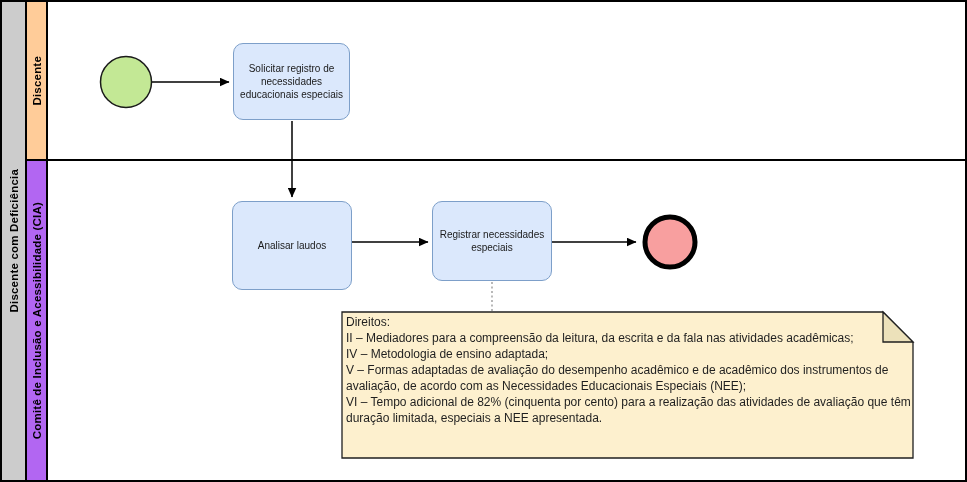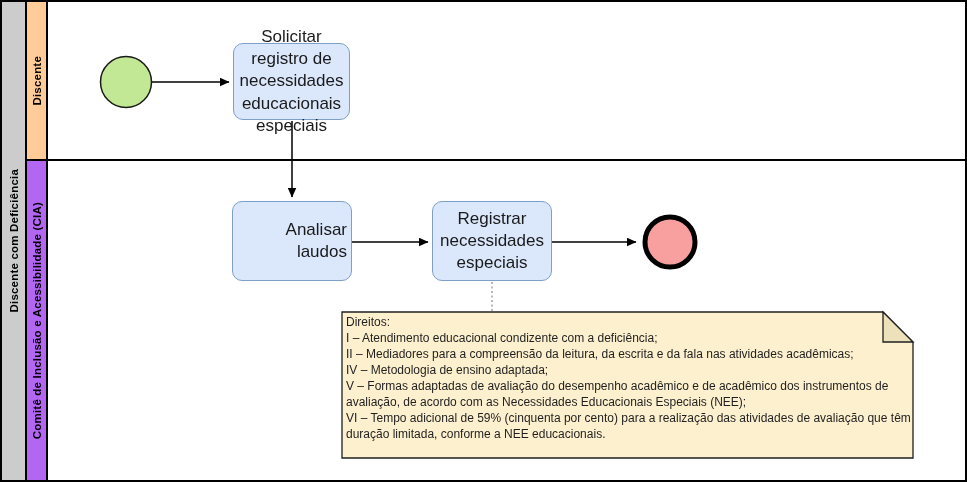--- a/index.html
+++ b/index.html
@@ -26,24 +26,24 @@
     font-size:11.5px;font-weight:bold;white-space:nowrap;letter-spacing:.2px;color:#000;
   }
   .lane-divider{position:absolute;left:25px;top:157px;width:938px;height:2px;background:#000;}
   
   .overlay{position:absolute;left:0;top:0;width:963px;height:478px;}
   
   .task{
     position:absolute;box-sizing:border-box;
     background:#dbe8fc;border:1.5px solid #7d9fc9;border-radius:10px;
     display:flex;align-items:center;justify-content:center;text-align:center;
-    font-size:17px;line-height:1.3;color:#1a1a1a;padding:3px 4px;
+    font-size:10px;line-height:1.3;color:#1a1a1a;padding:3px 4px;
   }
   .task.t1{left:231px;top:41px;width:117px;height:77px;}
-  .task.t2{left:230px;top:199px;width:120px;height:80px;text-align:right;}
+  .task.t2{left:230px;top:199px;width:120px;height:89px;text-align:right;}
   .task.t3{left:430px;top:199px;width:120px;height:80px;}
   
   .note-text{
     position:absolute;left:344px;top:312px;width:562px;
     font-size:12px;line-height:16px;color:#1f1f1f;
   }
   .note-text div{white-space:nowrap;}
 </style>
 </head>
 <body>
@@ -90,22 +90,21 @@
   </div>
   <div class="task t2">
     <span>Analisar laudos</span>
   </div>
   <div class="task t3">
     <span>Registrar necessidades especiais</span>
   </div>
 
   <div class="note-text">
     <div>Direitos:</div>
-    <div>I – Atendimento educacional condizente com a deficiência;</div>
     <div>II – Mediadores para a compreensão da leitura, da escrita e da fala nas atividades acadêmicas;</div>
     <div>IV – Metodologia de ensino adaptada;</div>
     <div>V – Formas adaptadas de avaliação do desempenho acadêmico e de acadêmico dos instrumentos de</div>
     <div>avaliação, de acordo com as Necessidades Educacionais Especiais (NEE);</div>
-    <div>VI – Tempo adicional de 59% (cinquenta por cento) para a realização das atividades de avaliação que têm</div>
-    <div>duração limitada, conforme a NEE educacionais.</div>
+    <div>VI – Tempo adicional de 82% (cinquenta por cento) para a realização das atividades de avaliação que têm</div>
+    <div>duração limitada, especiais a NEE apresentada.</div>
   </div>
 
 </div>
 
 </body></html>

